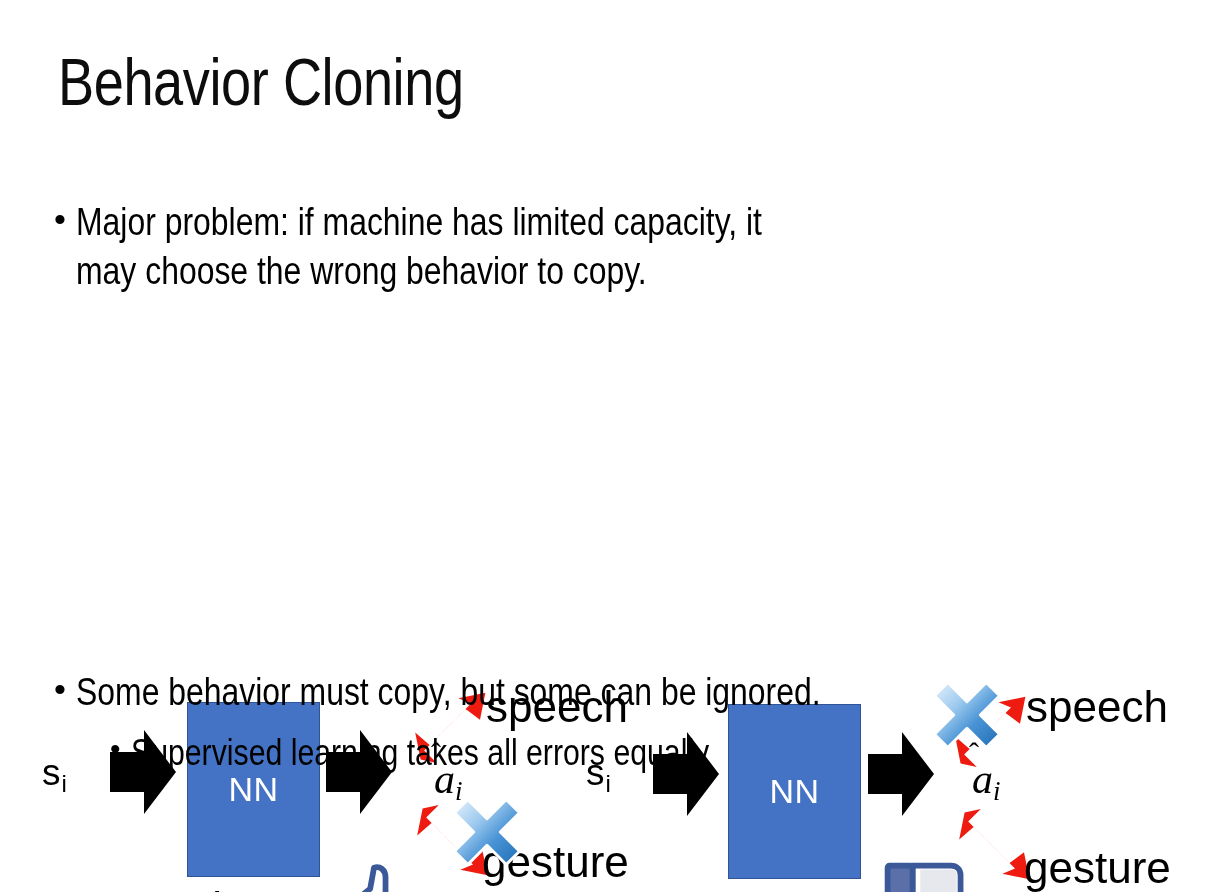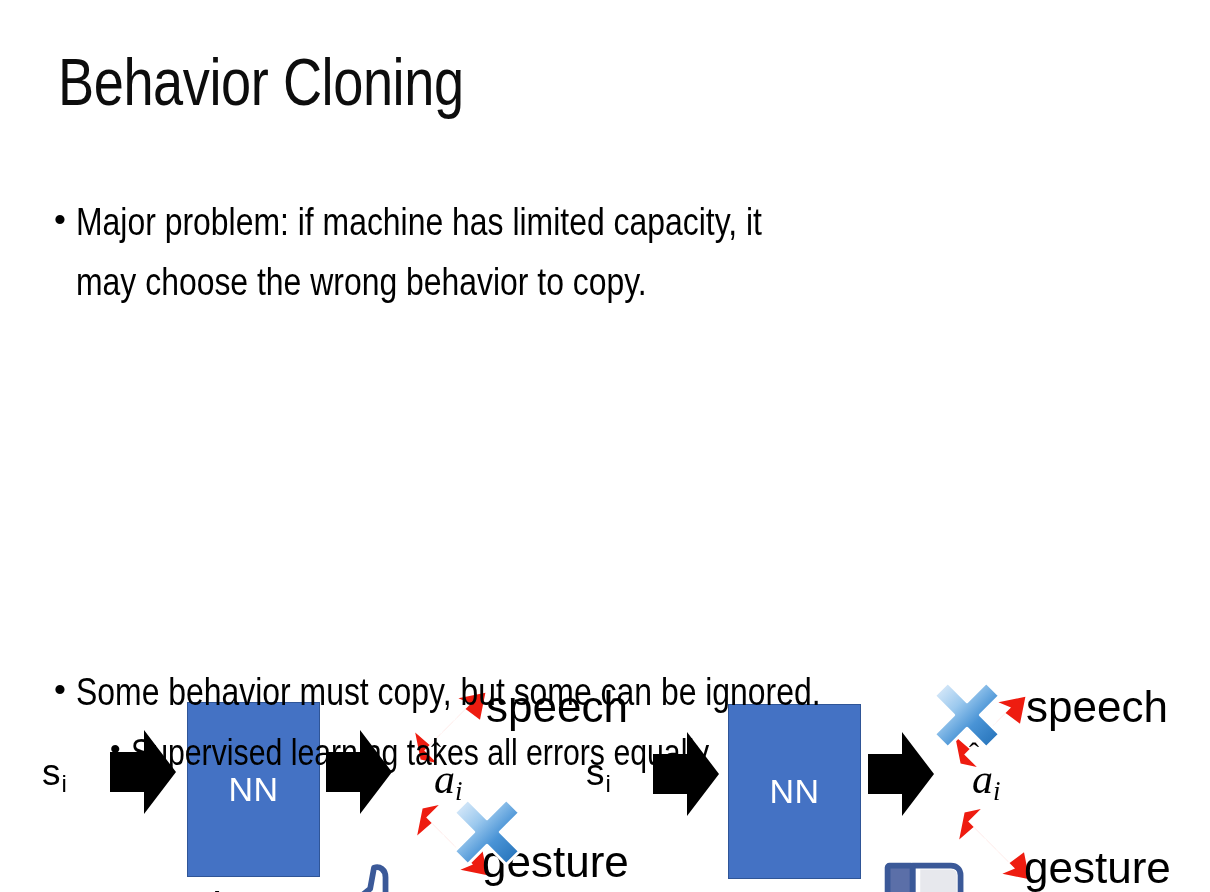--- a/index.html
+++ b/index.html
@@ -158,21 +158,21 @@
 </head>
 <body>
 
 <div class="slide-title">Behavior Cloning</div>
 
 <div class="bullet-block" id="bullet-top">
   <div class="bullet-row">
     <span class="bullet-dot">•</span>
     <span class="bullet-text">Major problem: if machine has limited capacity, it</span>
   </div>
-  <div class="bullet-row" style="margin-top:11px;">
+  <div class="bullet-row" style="margin-top:0;">
     <span class="bullet-dot" style="visibility:hidden;">•</span>
     <span class="bullet-text">may choose the wrong behavior to copy.</span>
   </div>
 </div>
 
 <div class="diagram" id="diagram-left">
 
   <div class="state-label" style="left:32px; top:424px; position:absolute;">
     <span>s</span><span class="sub">i</span>
   </div>

